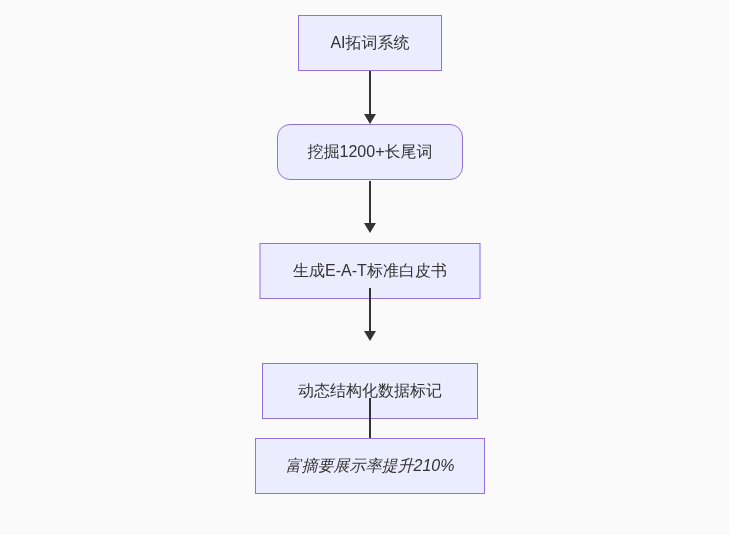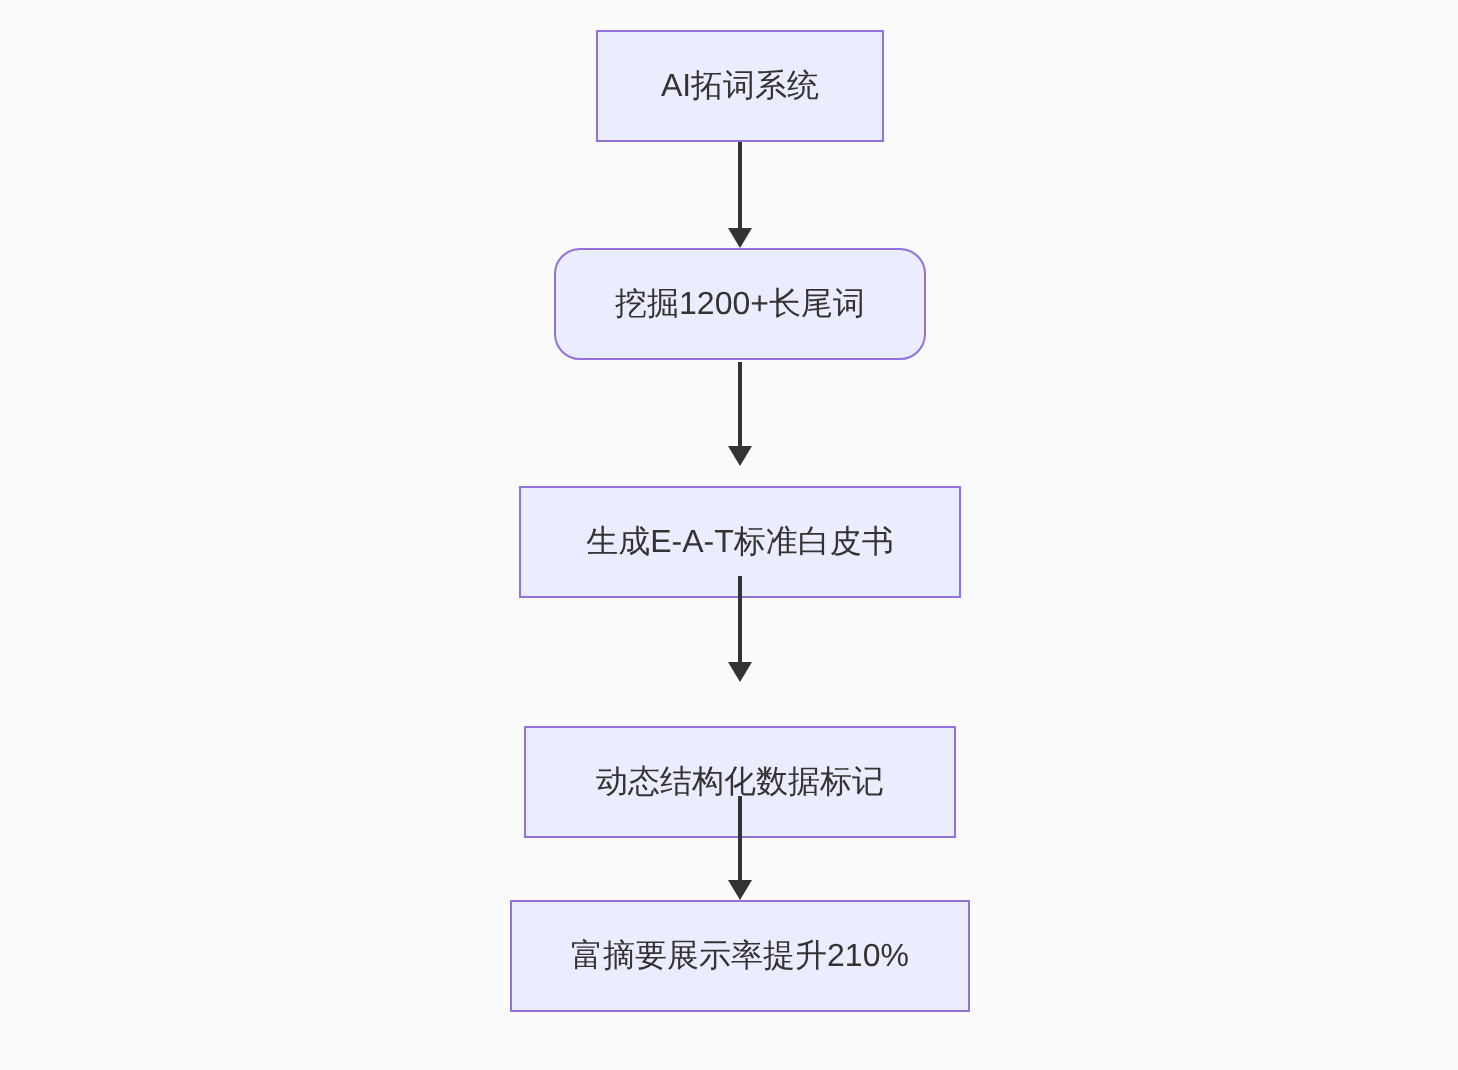--- a/index.html
+++ b/index.html
@@ -27,21 +27,21 @@
     align-items: center;
     justify-content: center;
     color: #333333;
     font-size: 16px;
     white-space: nowrap;
   }
   .n1 { top: 15px;  width: 144px; }
   .n2 { top: 124px; width: 186px; border-radius: 13px; }
   .n3 { top: 243px; width: 221px; }
   .n4 { top: 339px; width: 216px; margin-top: 24px; }
-  .n5 { top: 450px; width: 230px; }
+  .n5 { top: 438px; width: 230px; font-style: italic; }
 
   .arrow {
     position: absolute;
     left: 370px;
     transform: translateX(-50%);
     display: flex;
     flex-direction: column;
     align-items: center;
   }
   .a1 { top: 71px;  height: 53px; }

